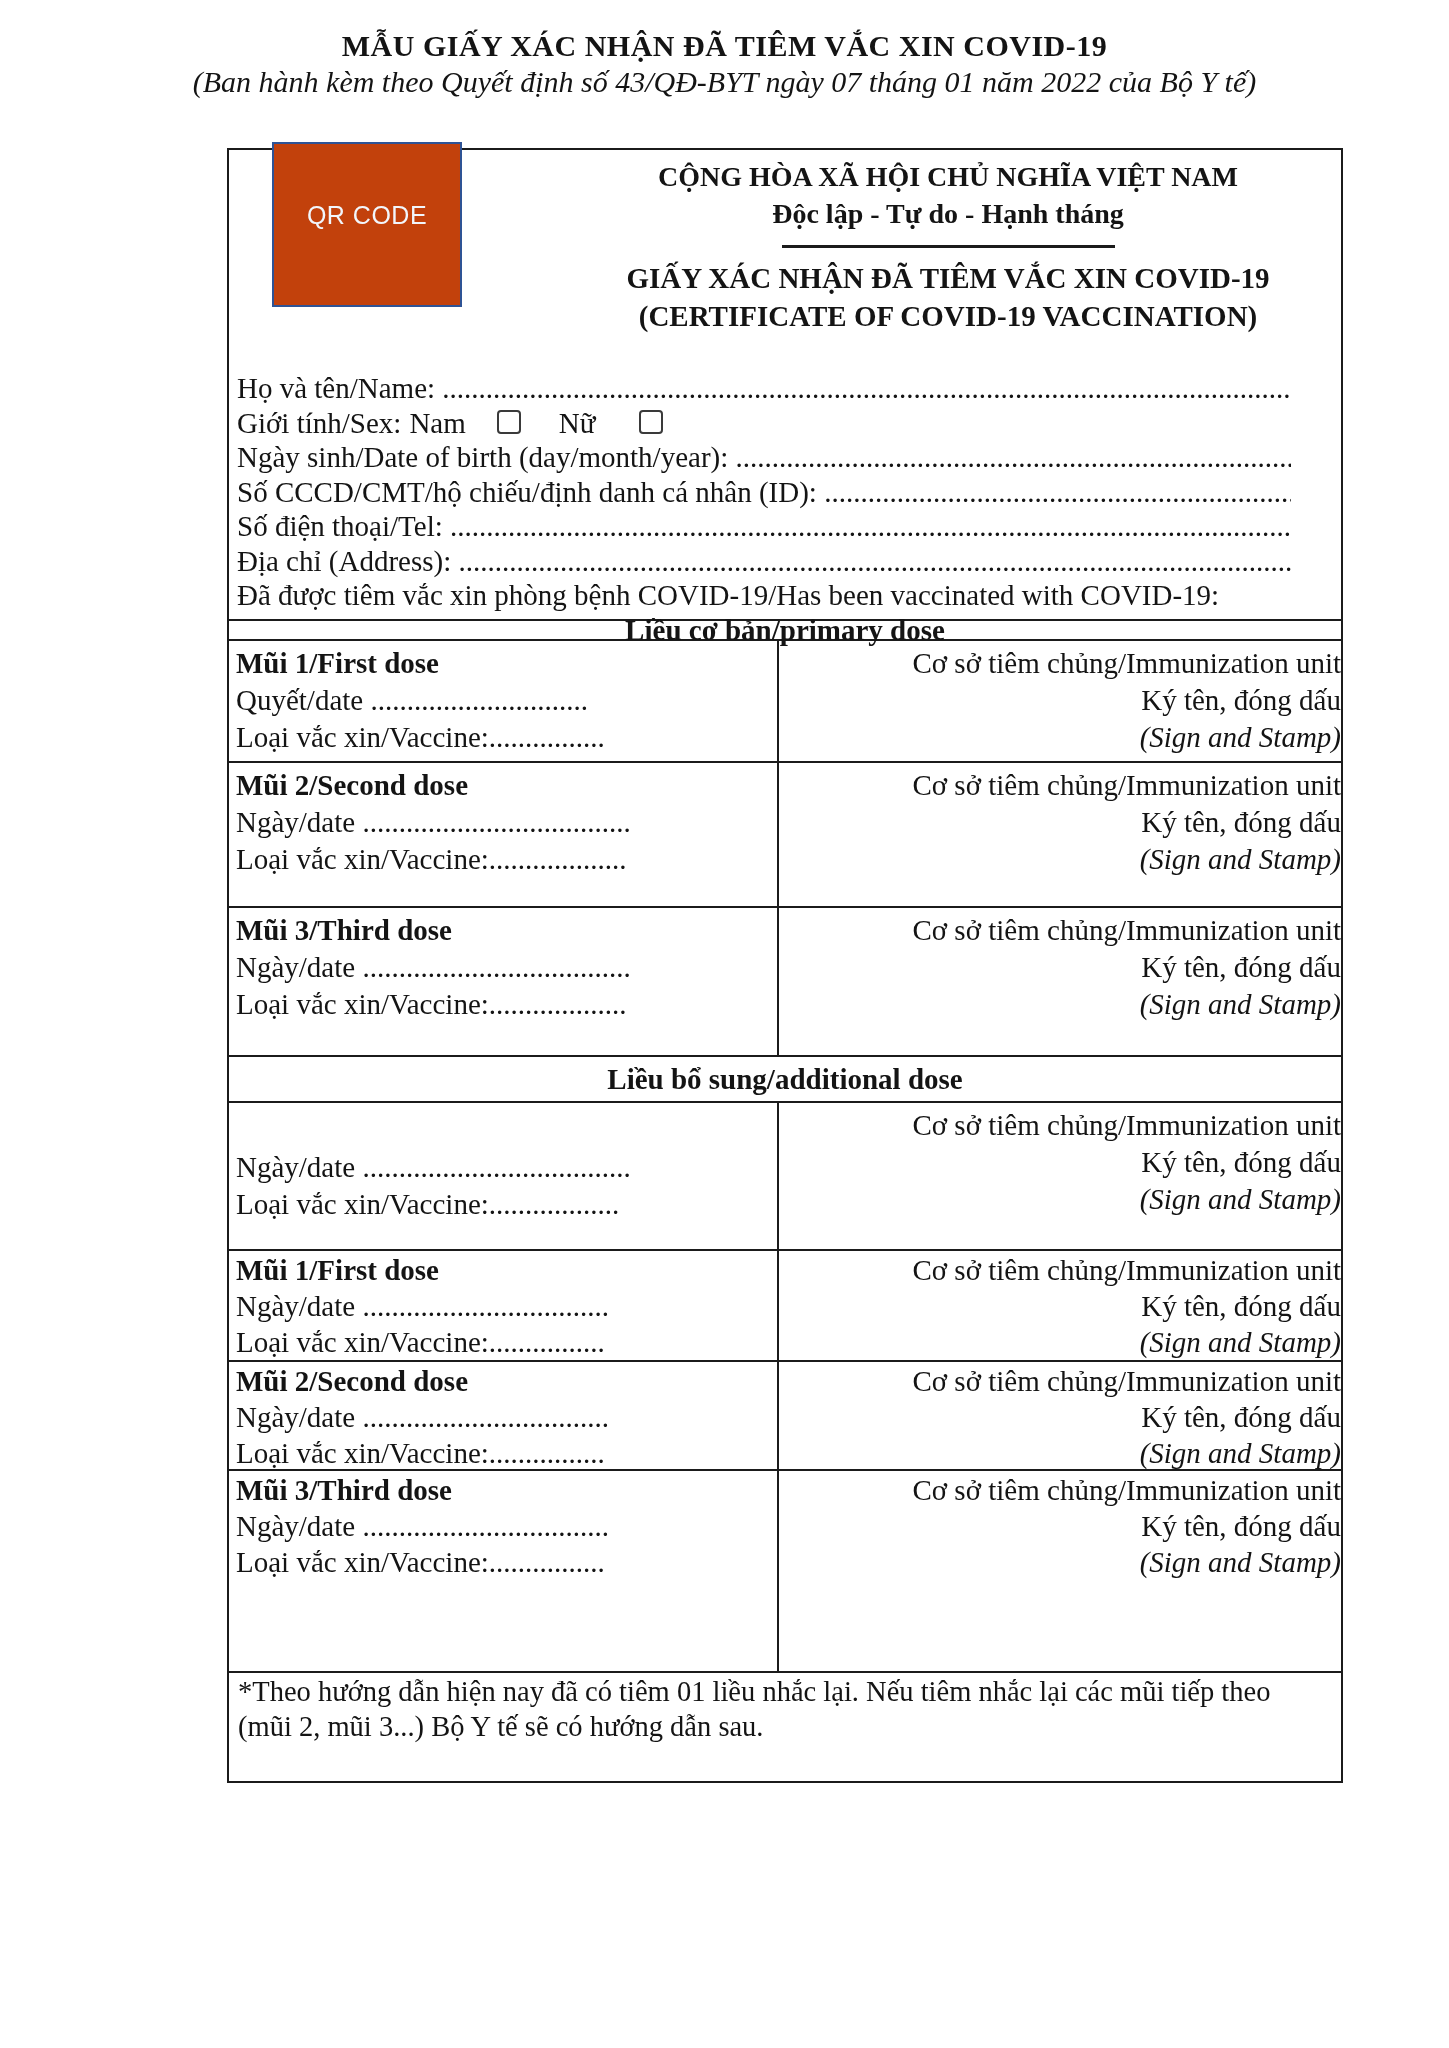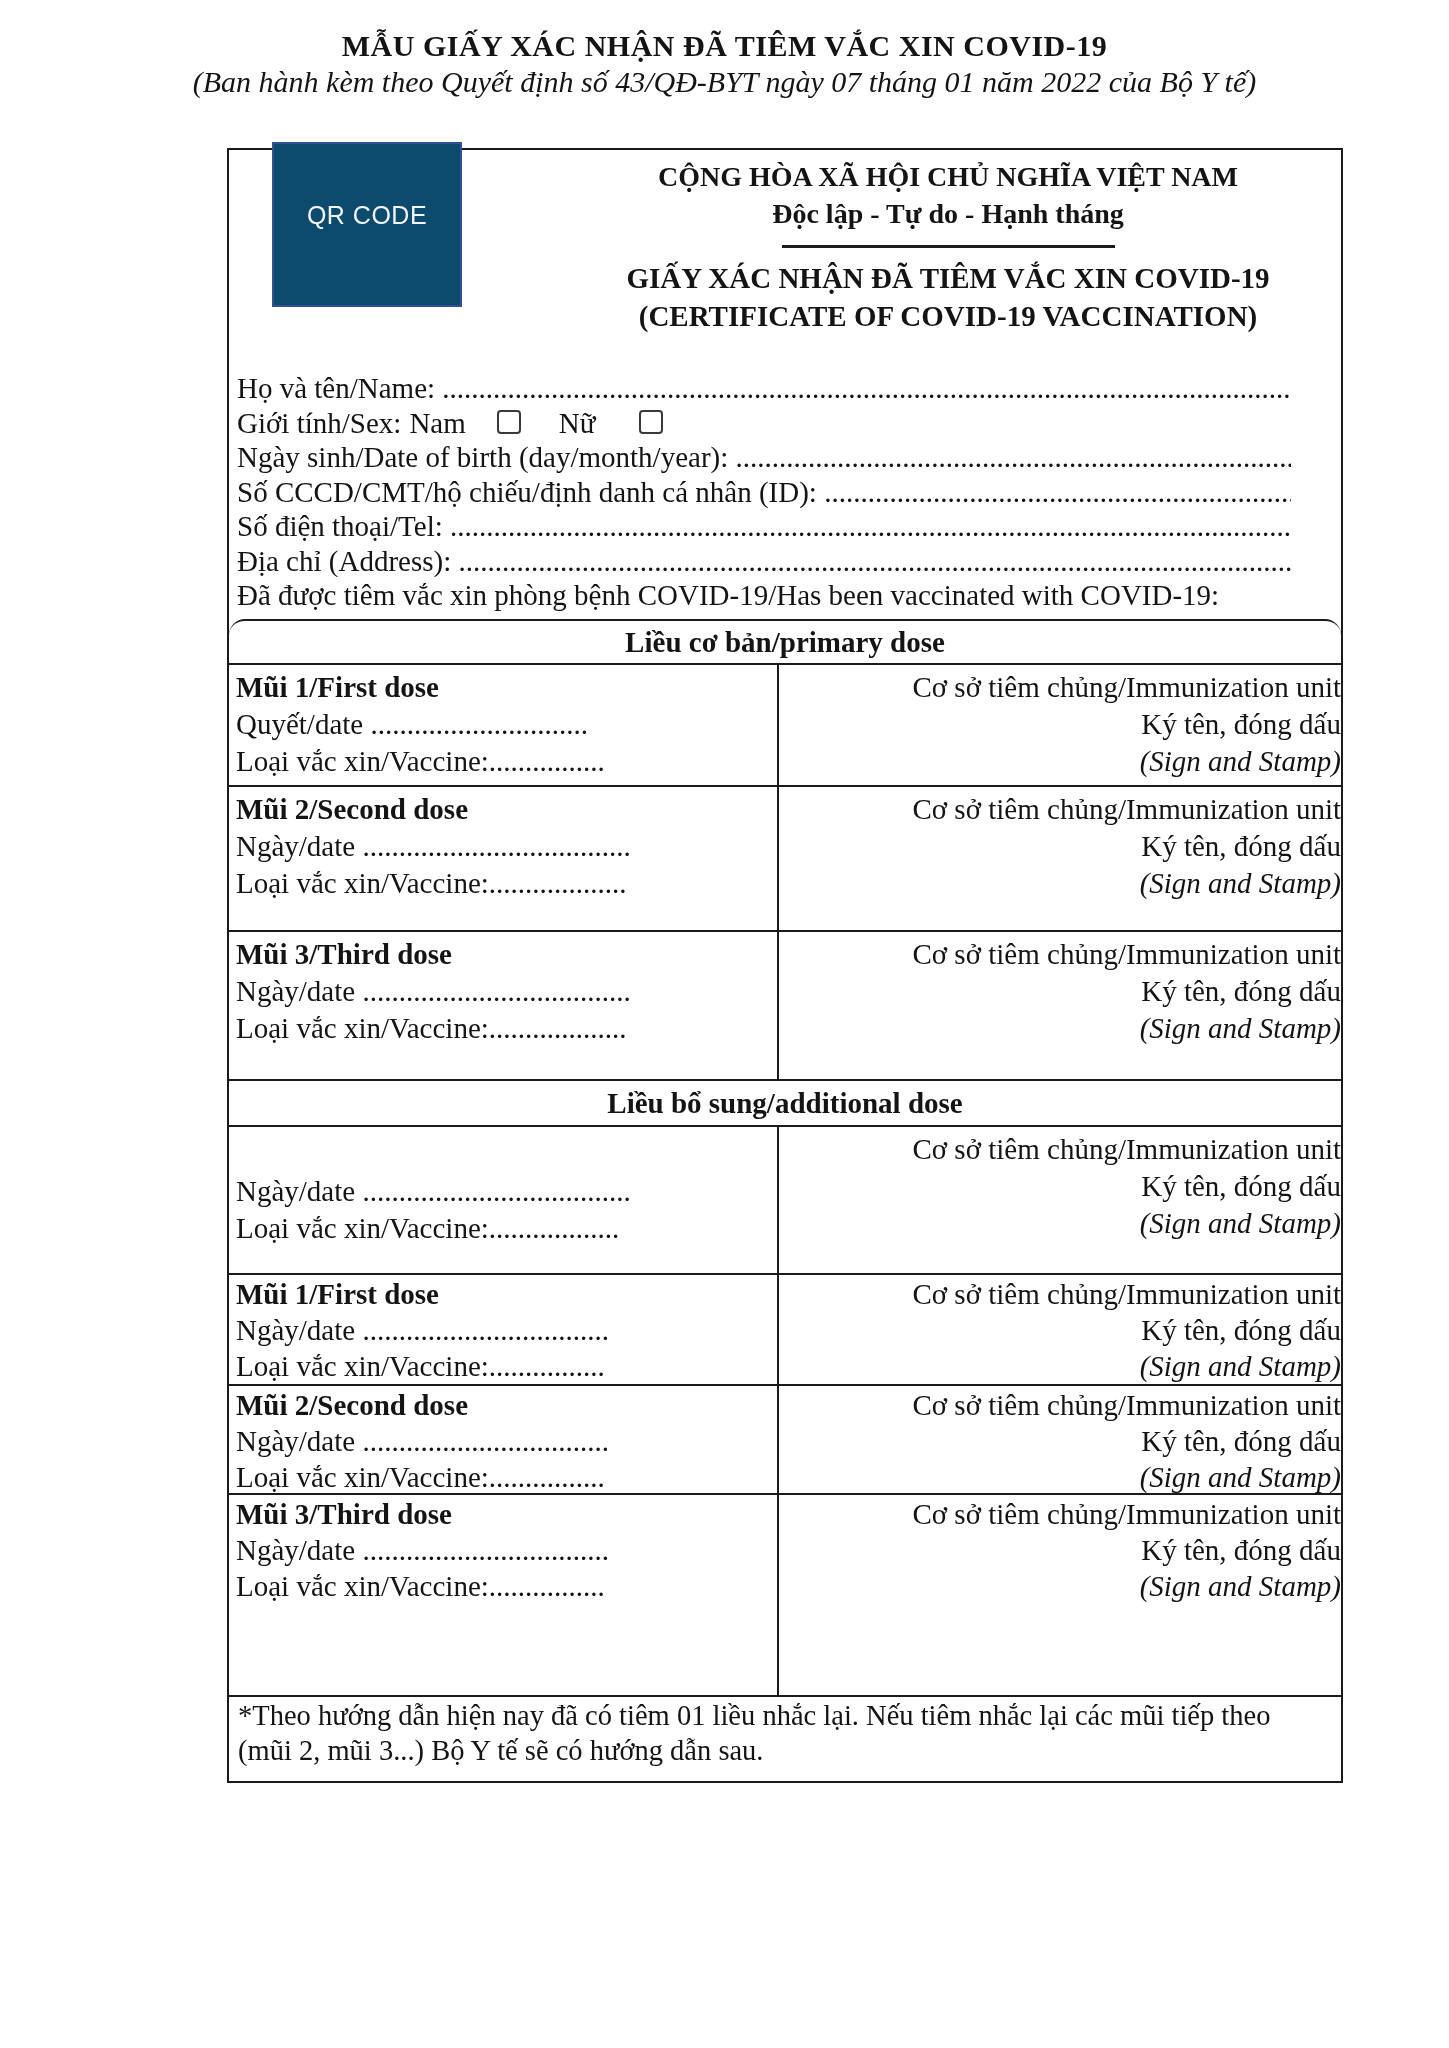--- a/index.html
+++ b/index.html
@@ -24,21 +24,21 @@
   .cert{
     position:absolute;left:227px;top:148px;
     width:1116px;height:1635px;
     border:2px solid #1b1b1b;
     box-sizing:border-box;
     background:#fff;
   }
   .head-area{position:relative;height:469px;}
   .qr-box{
     position:absolute;left:43px;top:-8px;width:190px;height:165px;
-    background:#0c4a6e;border:2px solid #2e5395;box-sizing:border-box;
+    background:#c2410c;border:2px solid #2e5395;box-sizing:border-box;
     display:flex;align-items:center;justify-content:center;
     padding-bottom:18px;
     font-family:"Liberation Sans","DejaVu Sans",sans-serif;
     color:#f2f6fc;font-size:25px;letter-spacing:.5px;
   }
   .nat-block{position:absolute;left:300px;top:8px;width:838px;text-align:center;}
   .nat1{font-weight:bold;font-size:28px;line-height:37px;}
   .nat2{font-weight:bold;font-size:28px;line-height:37px;}
   .motto-rule{width:333px;height:3px;background:#1b1b1b;margin:13px auto 11px auto;}
   .ct-vi{font-weight:bold;font-size:29px;line-height:38px;margin-top:3px;}
@@ -72,21 +72,21 @@
   .dl div{white-space:nowrap;overflow:hidden;}
   .dose{font-weight:bold;}
   .dr{
     flex:1;text-align:right;padding-top:4px;
     font-size:29px;line-height:37px;overflow:hidden;
   }
   .sig{font-style:italic;}
   .tight .dl,.tight .dr{line-height:36px;padding-top:1px;}
   .blank-first .dl{padding-top:46px;}
   
-  .h32{height:44px;border-radius:16px;}.h122{height:122px;}.h145{height:145px;}.h149{height:149px;}
+  .h32{height:20px;}.h122{height:122px;}.h145{height:145px;}.h149{height:149px;}
   .h35{height:46px;}.h148{height:148px;}.h37{height:37px;}
   .h111{height:111px;}.h109{height:109px;}.h202{height:202px;}.h72{height:72px;}
   
   .foot{
     border-top:2px solid #1b1b1b;box-sizing:border-box;
     padding:1px 10px 0 9px;
     font-size:28.5px;line-height:35px;
   }
 </style>
 </head>

